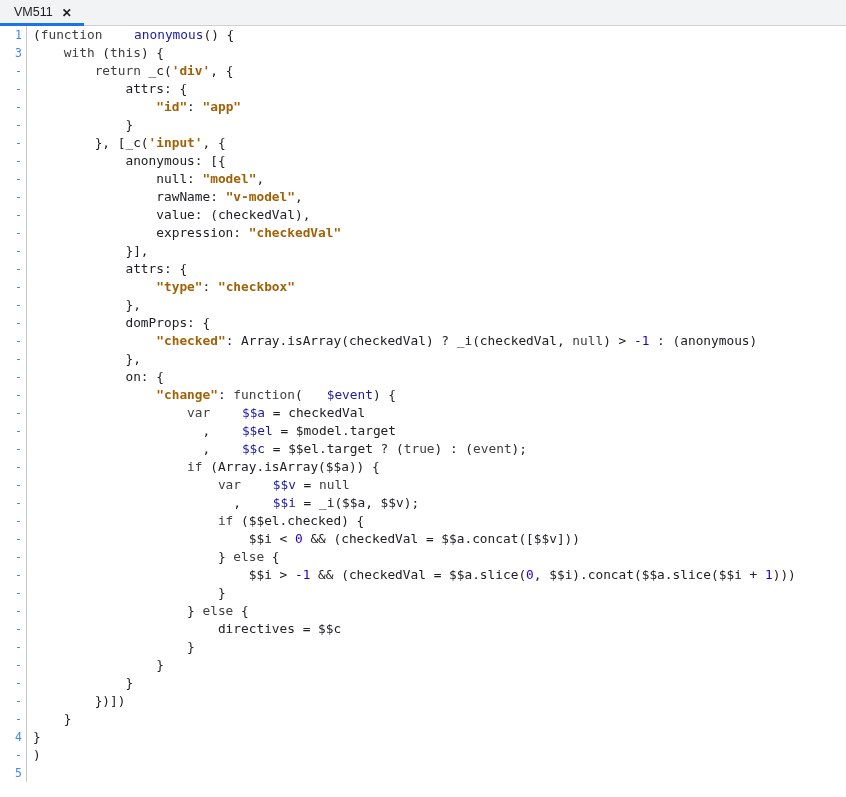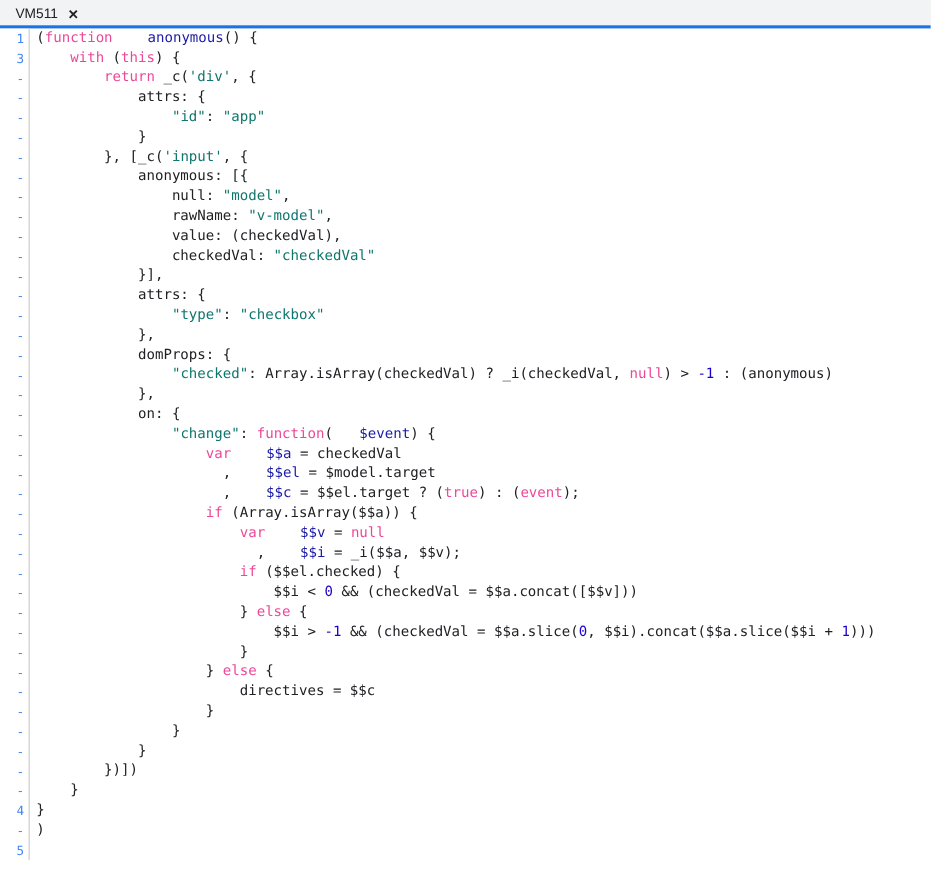--- a/index.html
+++ b/index.html
@@ -19,21 +19,20 @@
 
   
   #tabbar {
     position: relative;
     height: 26px;
     background: #f1f3f4;
     border-bottom: 1px solid #cdd1d4;
     box-sizing: border-box;
     display: flex;
     align-items: stretch;
-    flex-direction: column;
   }
   .tab {
     position: relative;
     display: flex;
     align-items: center;
     gap: 7px;
     padding: 0 10px 0 14px;
     height: 100%;
     box-sizing: border-box;
     background: #f1f3f4;
@@ -115,22 +114,22 @@
 
   
   .t-plain   { color: #202124; }
   .t-kw      { color: #c5328b; }  
   .t-num     { color: #1c00cf; }  
   .t-str     { color: #c41a16; }  
   .t-def     { color: #1a1aa6; }
 </style>
 <style>
     .t-plain{color:#202124;}
-    .t-kw{color:#ec4899;}
-    .t-str{color:#0f766e;}
+    .t-kw{color:#404040;}
+    .t-str{color:#a16207;font-weight:bold;}
     .t-num{color:#1c00cf;}
     .t-def{color:#1a1aa6;margin-left:24px;}
     td.gutter{color:#4287f5;border-right-color:#c8c8c8;}
     #tabbar,.tab,#tabbar-filler{background:#f1f3f4;}
     .tab.active::after{background:#1a73e8;}
     body{background:#ffffff;}
   </style></head>
 <body>
 
 <div id="tabbar">
@@ -183,21 +182,21 @@
         <tr>
           <td class="gutter">-</td>
           <td class="code"><span class="t-plain">                rawName: </span><span class="t-str">"v-model"</span><span class="t-plain">,</span></td>
         </tr>
         <tr>
           <td class="gutter">-</td>
           <td class="code"><span class="t-plain">                value: (checkedVal),</span></td>
         </tr>
         <tr>
           <td class="gutter">-</td>
-          <td class="code"><span class="t-plain">                checkedVal: </span><span class="t-str">"checkedVal"</span></td>
+          <td class="code"><span class="t-plain">                expression: </span><span class="t-str">"checkedVal"</span></td>
         </tr>
         <tr>
           <td class="gutter">-</td>
           <td class="code"><span class="t-plain">            }],</span></td>
         </tr>
         <tr>
           <td class="gutter">-</td>
           <td class="code"><span class="t-plain">            attrs: {</span></td>
         </tr>
         <tr>

